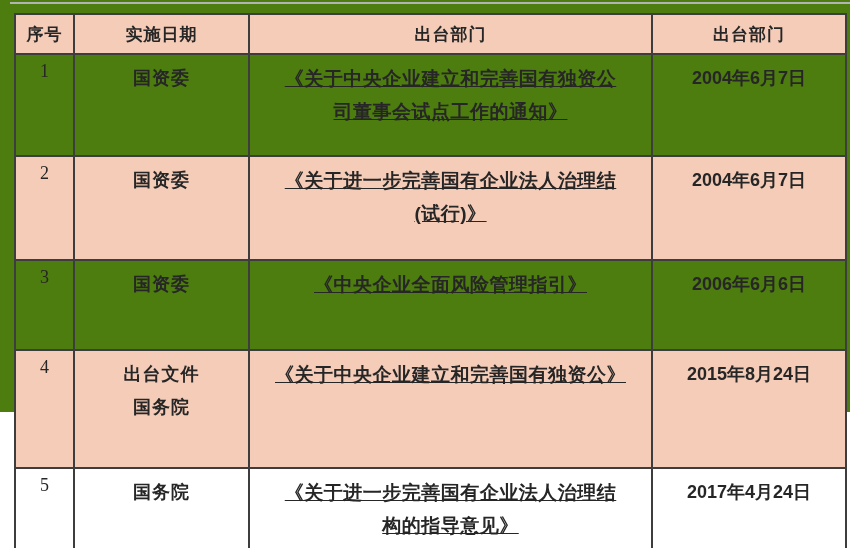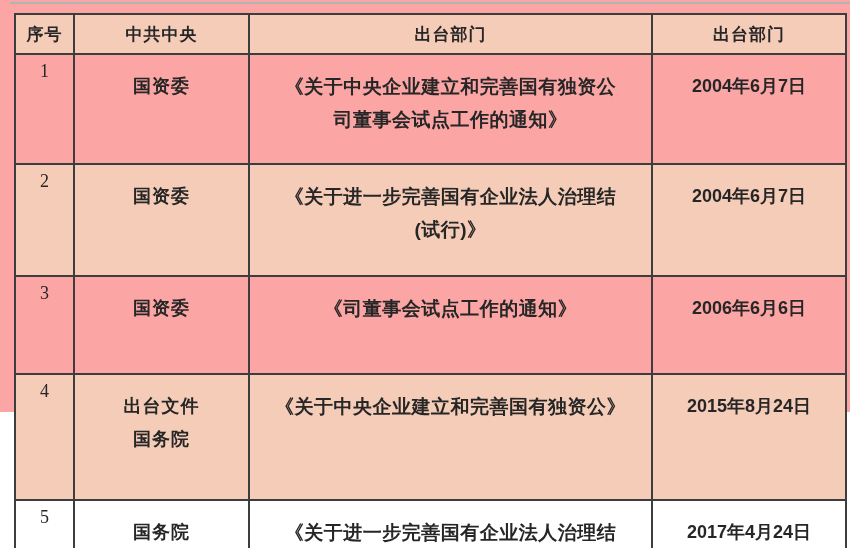--- a/index.html
+++ b/index.html
@@ -8,21 +8,21 @@
     width: 850px;
     height: 548px;
     background: #ffffff;
     font-family: "Liberation Sans", sans-serif;
     overflow: hidden;
   }
   .page {
     position: relative;
     width: 850px;
     height: 412px;
-    background: #fca5a5;
+    background: #4d7c0f;
   }
   .top-rule {
     position: absolute;
     left: 10px;
     top: 2px;
     width: 840px;
     height: 2px;
     background: var(--rule, #b3b3b3);
   }
   table.policy-table {
@@ -56,25 +56,25 @@
     background: var(--highlight, #f5ccb8);
   }
   td.num {
     font-family: "Liberation Serif", serif;
     font-weight: normal;
     font-size: 18px;
     line-height: 22px;
     padding-top: 5px;
   }
   td.dept, td.date, td.doc {
-    padding-top: 15px;
+    padding-top: 7px;
     line-height: 33px;
     white-space: pre-line;
   }
-  td.doc  { font-size: 19px; letter-spacing: 0.5px; }
+  td.doc  { font-size: 19px; letter-spacing: 0.5px; text-decoration: underline; }
   td.dept { font-size: 18px; letter-spacing: 1px; }
   td.date { font-size: 18px; }
   tbody tr:nth-child(1) td { height: 92px; }
   tbody tr:nth-child(2) td { height: 94px; }
   tbody tr:nth-child(3) td { height: 80px; }
   tbody tr:nth-child(4) td { height: 108px; }
   tbody tr:nth-child(5) td { height: 91px; }
   col.c-num  { width: 59px; }
   col.c-dept { width: 175px; }
   col.c-doc  { width: 403px; }
@@ -89,21 +89,21 @@
   <table class="policy-table">
     <colgroup>
       <col class="c-num">
       <col class="c-dept">
       <col class="c-doc">
       <col class="c-date">
     </colgroup>
     <thead>
       <tr>
         <th>序号</th>
-        <th>中共中央</th>
+        <th>实施日期</th>
         <th>出台部门</th>
         <th>出台部门</th>
       </tr>
     </thead>
     <tbody>
         <tr>
       <td class="num">1</td>
       <td class="dept">国资委</td>
       <td class="doc">《关于中央企业建立和完善国有独资公
 司董事会试点工作的通知》</td>
@@ -112,21 +112,21 @@
         <tr class="hl">
       <td class="num">2</td>
       <td class="dept">国资委</td>
       <td class="doc">《关于进一步完善国有企业法人治理结
 (试行)》</td>
       <td class="date">2004年6月7日</td>
     </tr>
         <tr>
       <td class="num">3</td>
       <td class="dept">国资委</td>
-      <td class="doc">《司董事会试点工作的通知》</td>
+      <td class="doc">《中央企业全面风险管理指引》</td>
       <td class="date">2006年6月6日</td>
     </tr>
         <tr class="hl">
       <td class="num">4</td>
       <td class="dept">出台文件
 国务院</td>
       <td class="doc">《关于中央企业建立和完善国有独资公》</td>
       <td class="date">2015年8月24日</td>
     </tr>
         <tr>

